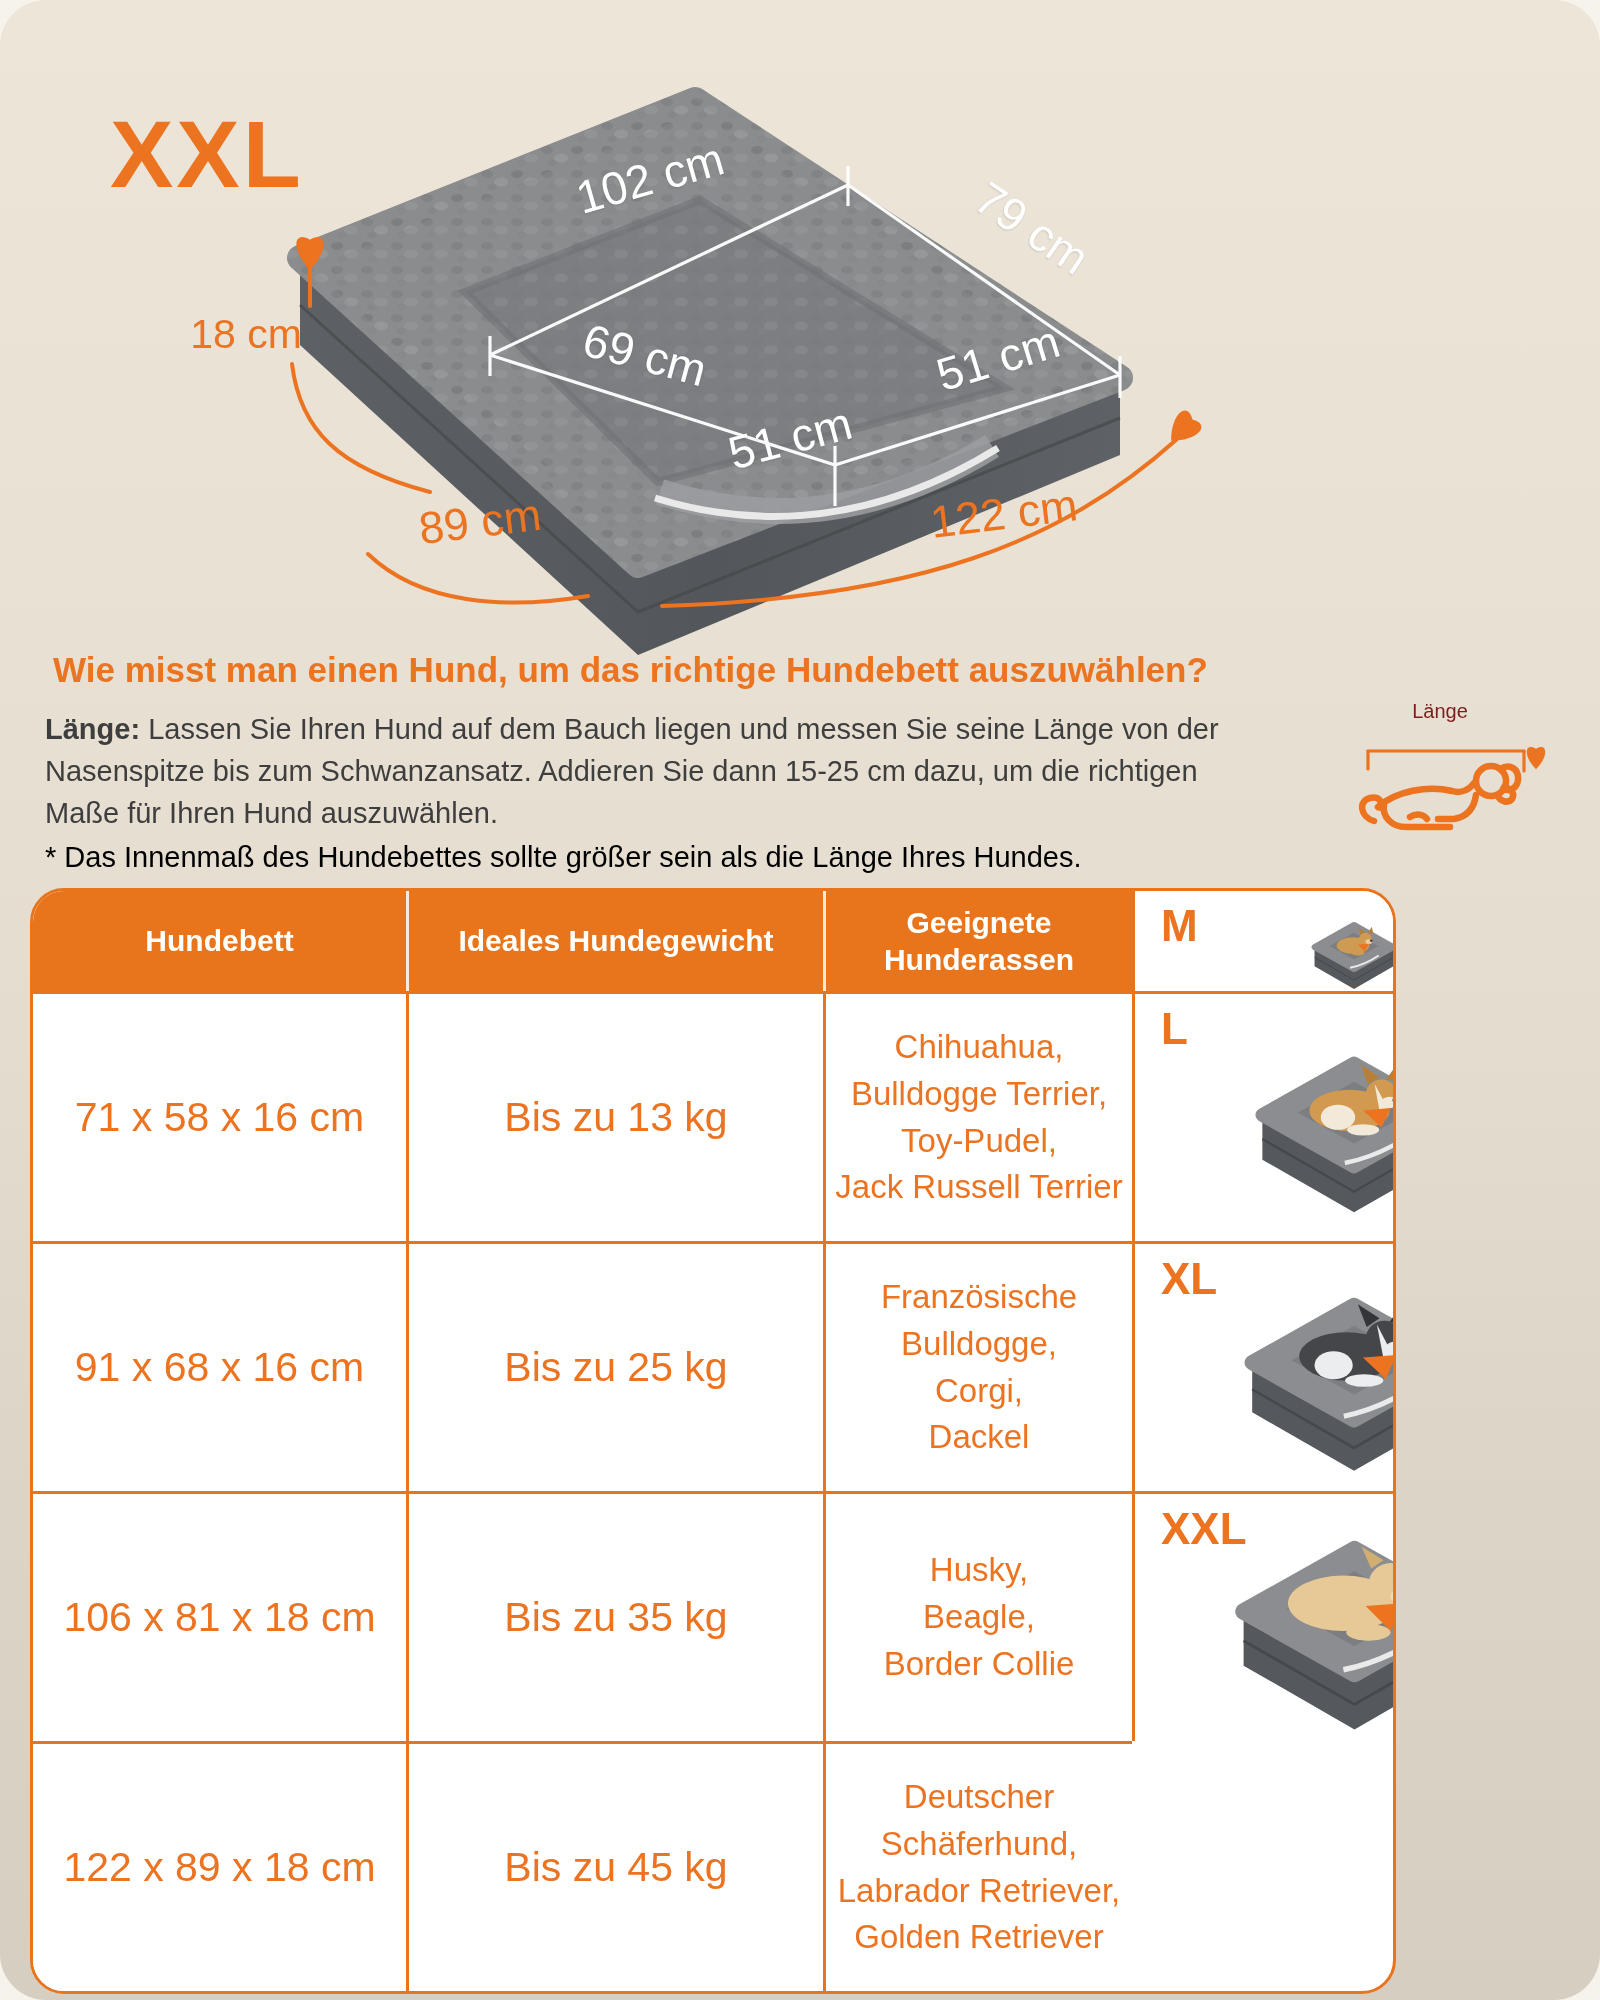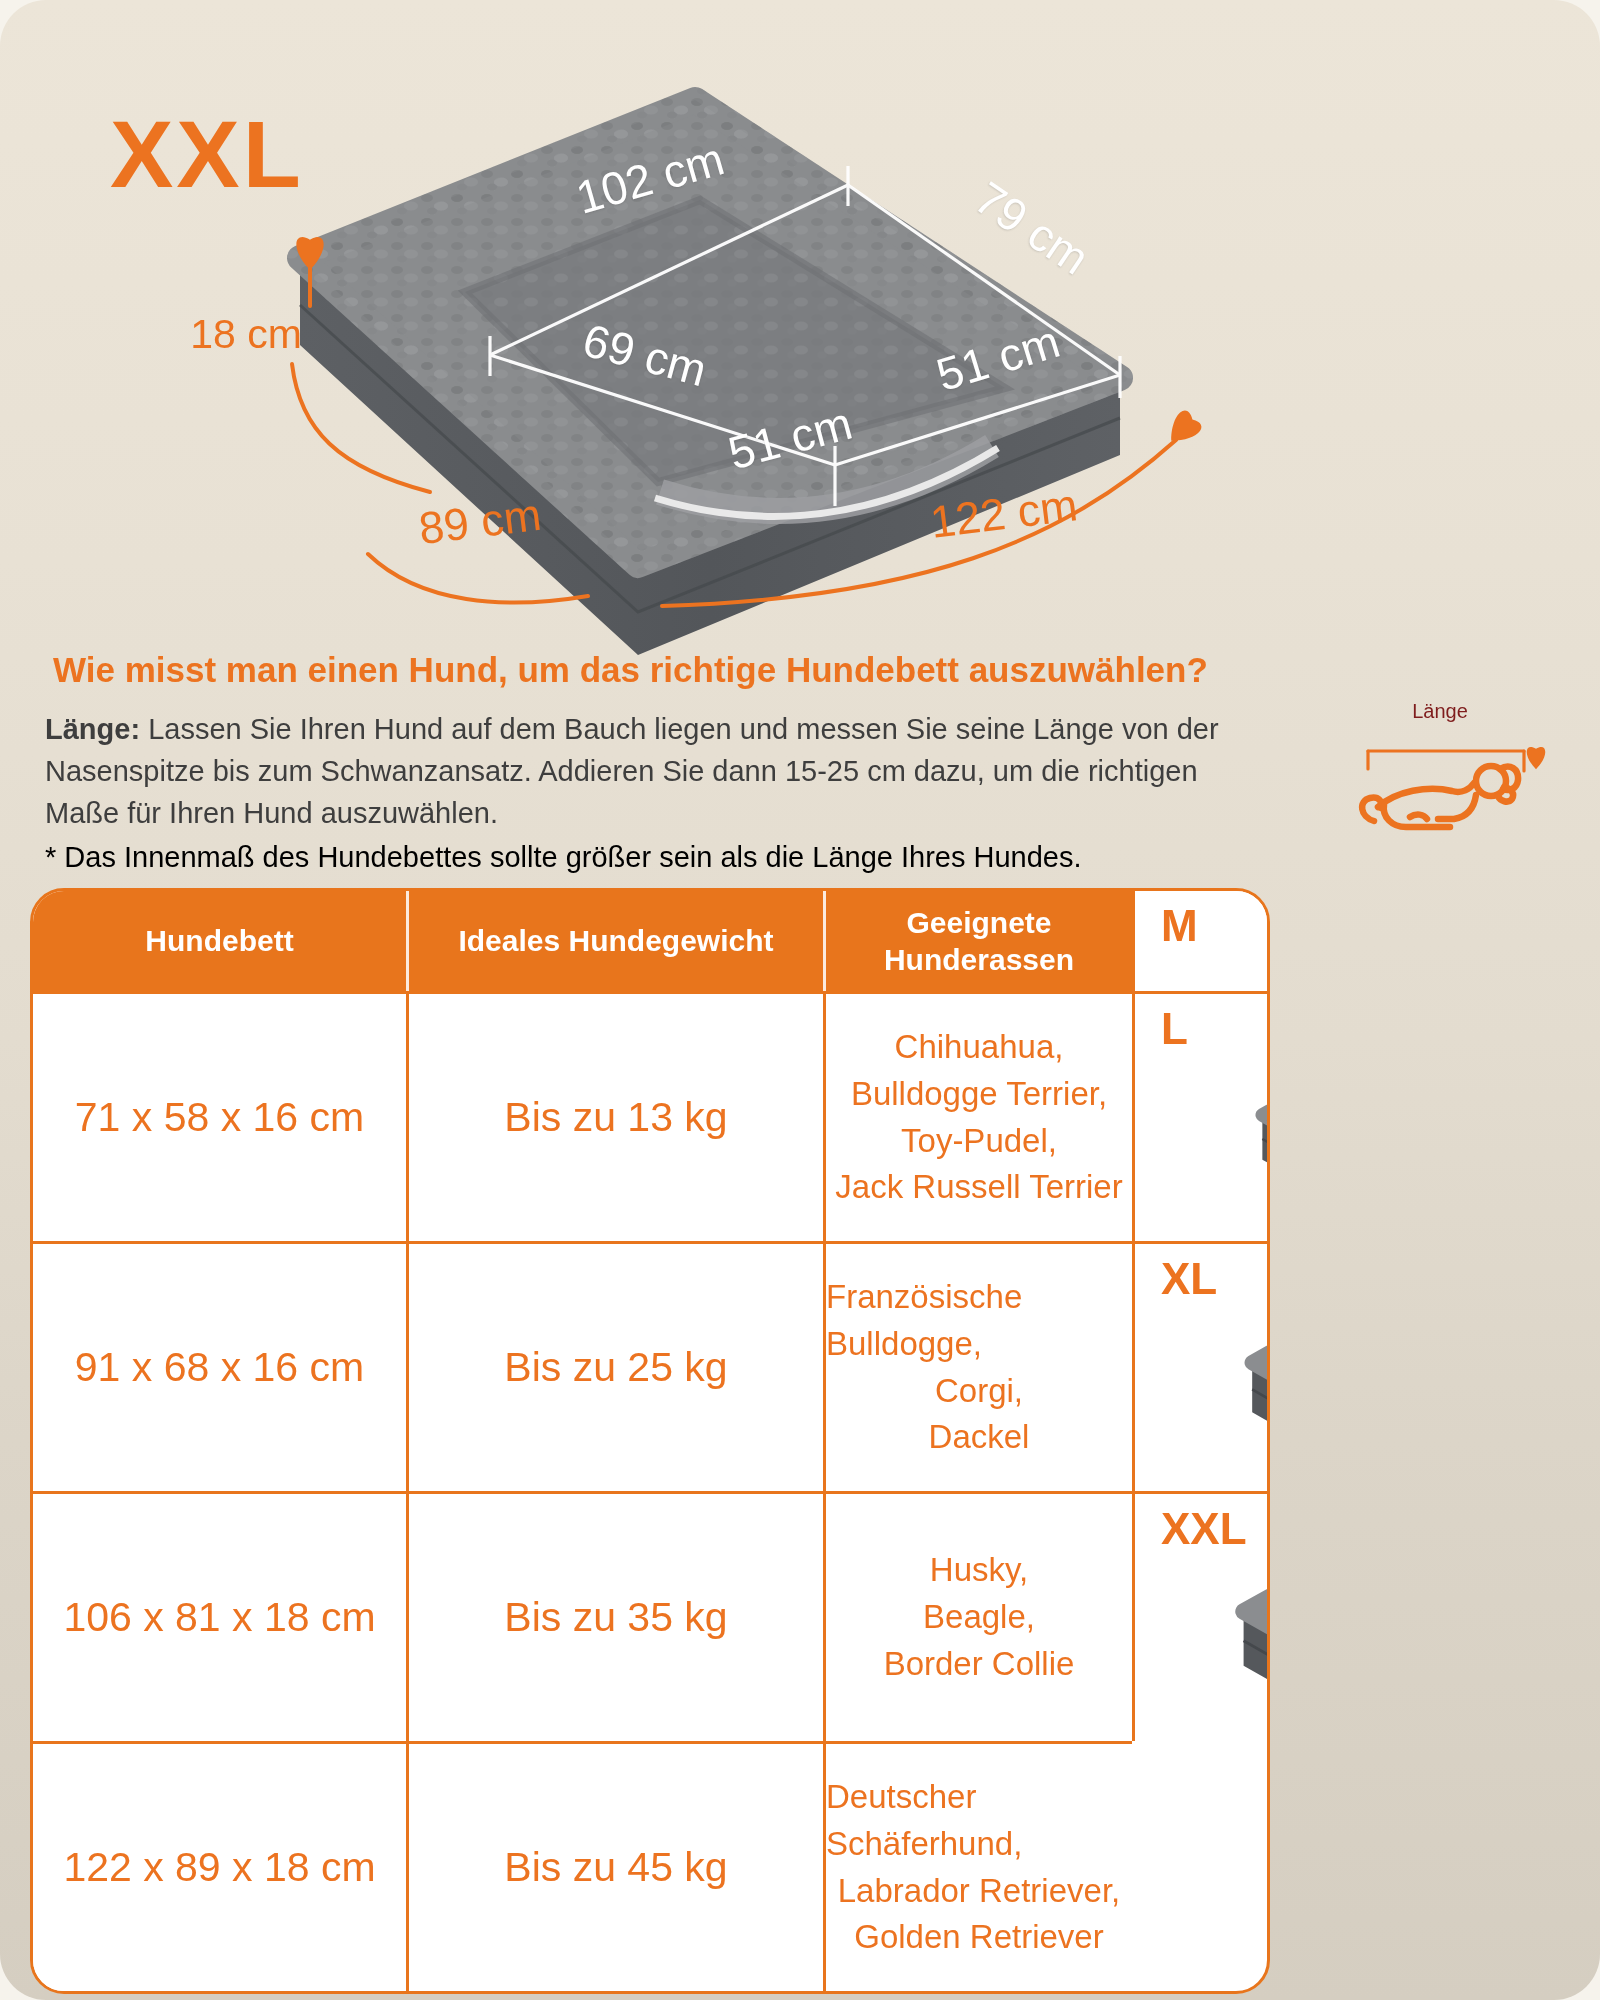--- a/index.html
+++ b/index.html
@@ -15,33 +15,33 @@
   .xxl-title{position:absolute;left:110px;top:100px;font-size:95px;font-weight:800;color:#ec7320;letter-spacing:3px;}
   
   .guide{position:absolute;left:45px;top:642px;width:1540px;}
   .guide h2{margin:8px;font-size:35px;font-weight:700;color:#ec7320;}
   .guide .body{margin-top:18px;font-size:29px;line-height:42px;color:#3e3e3e;width:1270px;}
   .guide .b{font-weight:700;}
   .guide .note{font-size:29px;color:#000000;margin-top:2px;}
   .laenge-box{position:absolute;left:1307px;top:58px;width:210px;height:160px;}
   .laenge-box .lbl{display:block;text-align:center;width:176px;color:#7f1d1d;font-size:20px;margin-bottom:14px;}
   
-  .size-table{position:absolute;left:30px;top:888px;width:1240px;box-sizing:border-box;
+  .size-table{position:absolute;left:30px;top:888px;width:1366px;box-sizing:border-box;
       display:grid;grid-template-columns:373px 417px 309px 441px;grid-template-rows:100px 250px 250px 250px 250px;
       border:3px solid #e8751c;border-radius:34px;overflow:hidden;background:#ffffff;}
   .cell{display:flex;align-items:center;justify-content:center;flex-direction:column;
         border-left:3px solid #e8751c;border-top:3px solid #e8751c;background:#ffffff;position:relative;}
   .size-table > .cell:nth-child(4n+1){border-left:none;}
   .size-table > .cell:nth-child(-n+4){border-top:none;}
   .th{background:#e8751c;color:#ffffff;font-size:30px;font-weight:700;text-align:center;line-height:1.25;}
   .size-table > .th:nth-child(4n+1){border-left:none;}
   .size-table > .th{border-left:3px solid rgba(255,255,255,.85);border-top:none;}
   .row-label{position:absolute;top:10px;left:26px;font-size:44px;font-weight:700;color:#ec7320;}
   .dims,.weight{font-size:41px;color:#ec7320;}
-  .breeds{font-size:33px;line-height:1.42;color:#ec7320;}
+  .breeds{font-size:33px;line-height:1.42;color:#ec7320;text-align:center;}
   .breeds span{display:block;}
   .bedimg{margin-top:26px;}
 </style>
 </head>
 <body>
 
 <div class="card"></div>
 
 <div class="hero">
   <svg width="1600" height="660" viewBox="0 0 1600 660">

